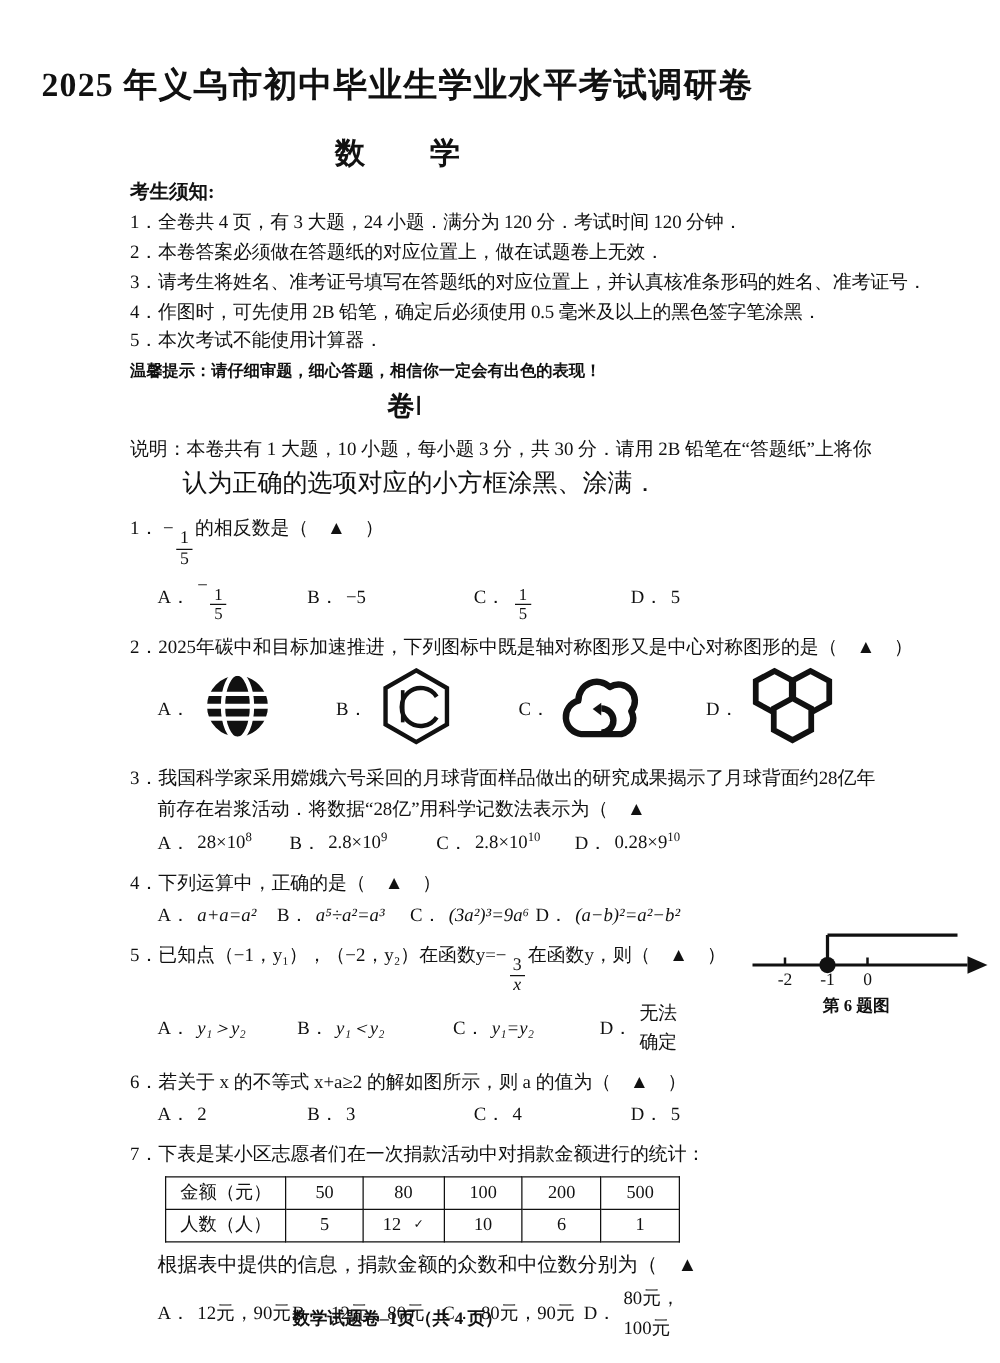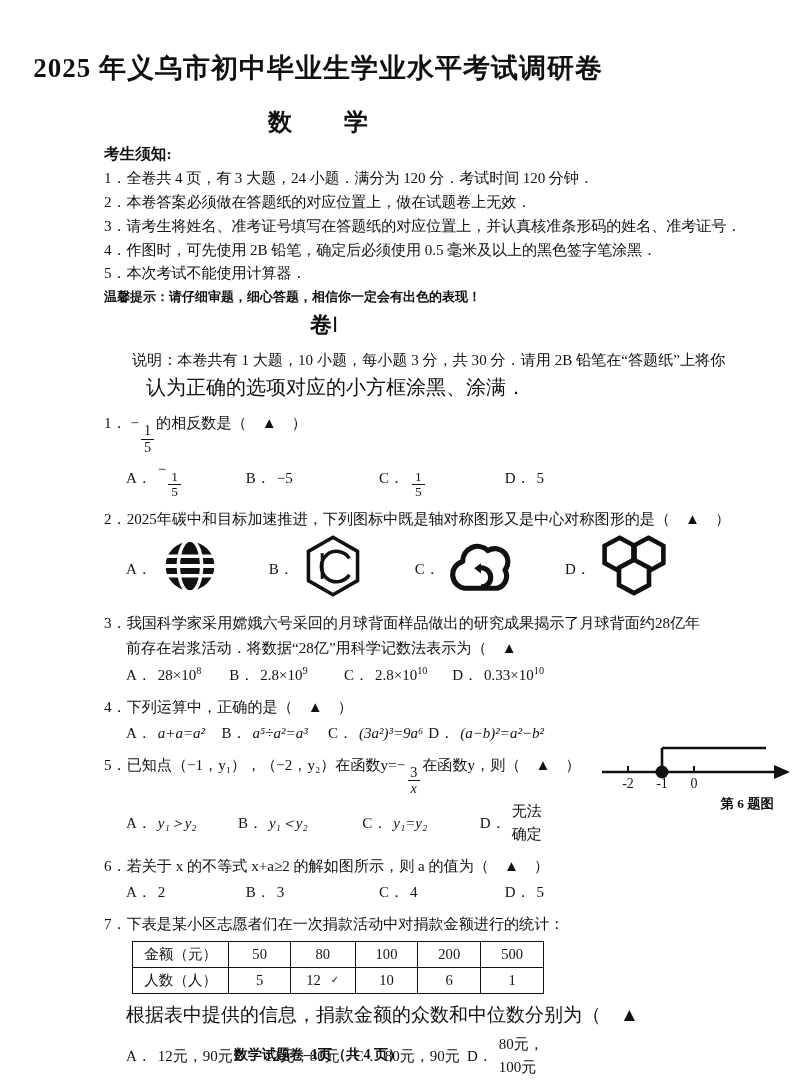--- a/index.html
+++ b/index.html
@@ -62,21 +62,21 @@
 
   .volume-title{
     text-align:center;
     font-weight:bold;
     font-size:22px;
     margin-top:0;
     margin-bottom:6px;
   }
   .volume-title .rn{font-family:"Liberation Serif",serif;font-weight:normal;font-size:21px;}
 
-  .explain-line{white-space:nowrap;font-size:15.1px;margin-left:28px;}
+  .explain-line{white-space:nowrap;font-size:15.1px;}
   .explain-line2{white-space:nowrap;font-size:20px;padding-left:42px;}
   .section-head{white-space:nowrap;font-weight:bold;font-size:15.3px;margin-top:2px;}
   .section-head .thin{font-weight:normal;}
 
   
   .q{margin-top:7px;}
   .qline{white-space:nowrap;font-size:15.1px;line-height:1.62;}
   .qline.cont{padding-left:22px;}
   .qnum{display:inline-block;}
 
@@ -121,21 +121,21 @@
   .sp-c{margin-left:52px;}
   .sp-d{margin-left:52px;}
 
   
   .nl-wrap{
     position:absolute;
     left:596px;top:738px;
     width:200px;
   }
   .nl-cap{
-    text-align:right;
+    text-align:center;
     font-size:13.4px;
     margin-top:1px;
     padding-right:22px;
     font-weight:bold;
   }
 
   
   .tbl-wrap{padding-left:28px;margin-top:4px;}
   table.stat{
     border-collapse:collapse;
@@ -144,21 +144,21 @@
   table.stat td{
     border:1.1px solid #111;
     text-align:center;
     padding:1px 0;
     height:22px;
   }
   table.stat td.head{width:106px;letter-spacing:0px;}
   table.stat td.v{width:70px;}
   .tickmark{font-size:10px;margin-left:10px;vertical-align:2px;}
 
-  .after-tbl{white-space:nowrap;font-size:19px;margin-top:6px;padding-left:22px;text-align:center;}
+  .after-tbl{white-space:nowrap;font-size:16px;margin-top:6px;padding-left:22px;text-align:center;}
 
   
   .footer{
     position:absolute;
     left:0;right:0;bottom:26px;
     text-align:center;
     font-size:14px;
     font-weight:bold;
   }
 </style>
@@ -283,21 +283,21 @@
         <div class="opt w-b">
           <span class="lbl">B．</span>
           <span><span>2.8×10</span><sup>9</sup></span>
         </div>
         <div class="opt w-c">
           <span class="lbl">C．</span>
           <span><span>2.8×10</span><sup>10</sup></span>
         </div>
         <div class="opt">
           <span class="lbl">D．</span>
-          <span><span>0.33×10</span><sup>10</sup></span>
+          <span><span>0.28×9</span><sup>10</sup></span>
         </div>
       </div>
     </div>
 
     <div class="q">
       <div class="qline">
         <span class="qnum">4．</span><span>下列运算中，正确的是（　▲　）</span>
       </div>
       <div class="opts">
         <div class="opt w-a">

